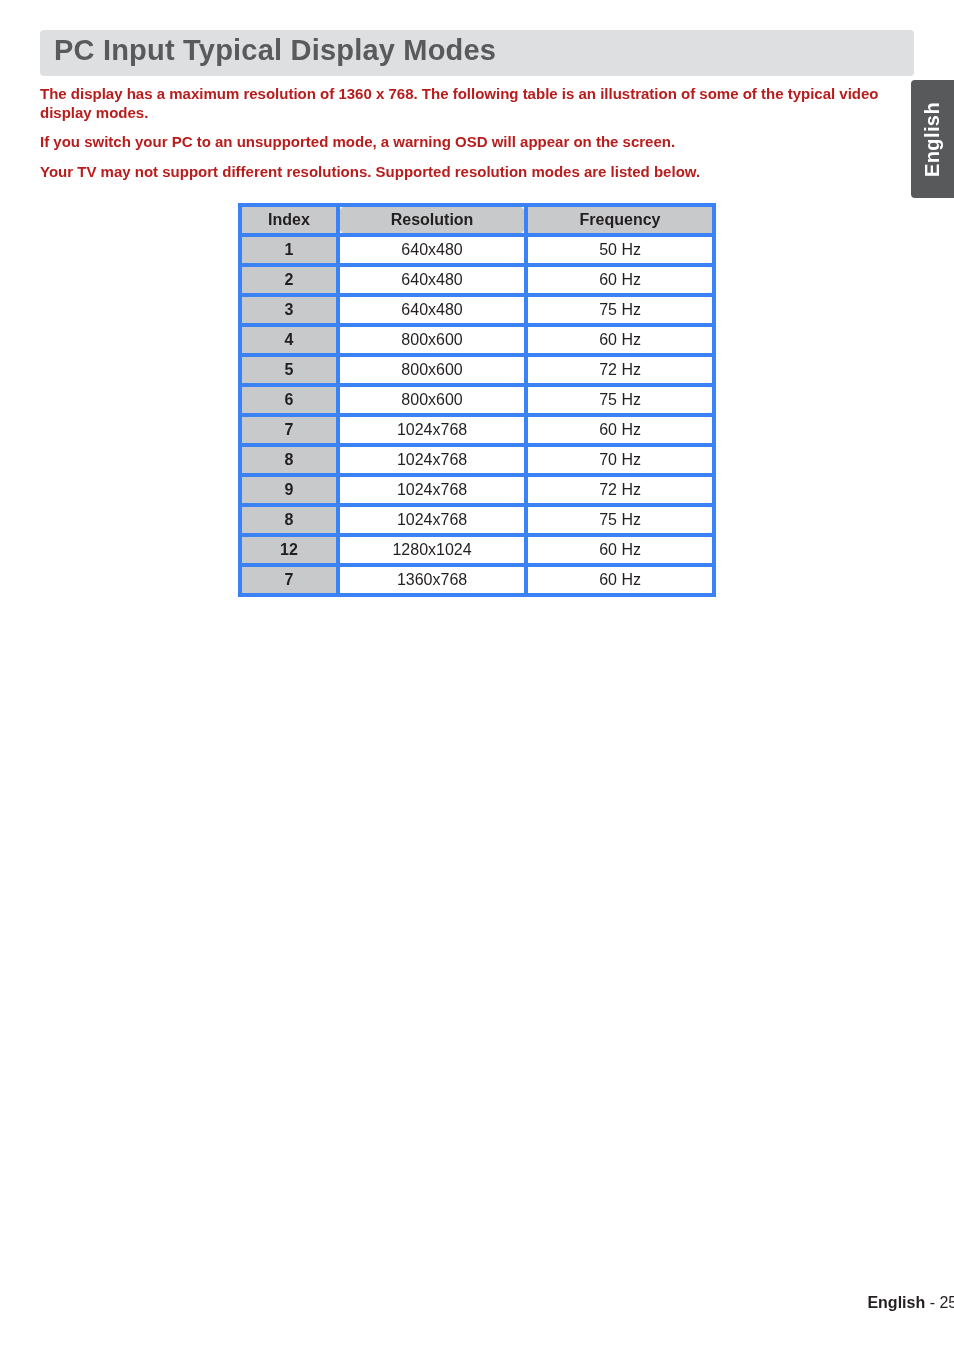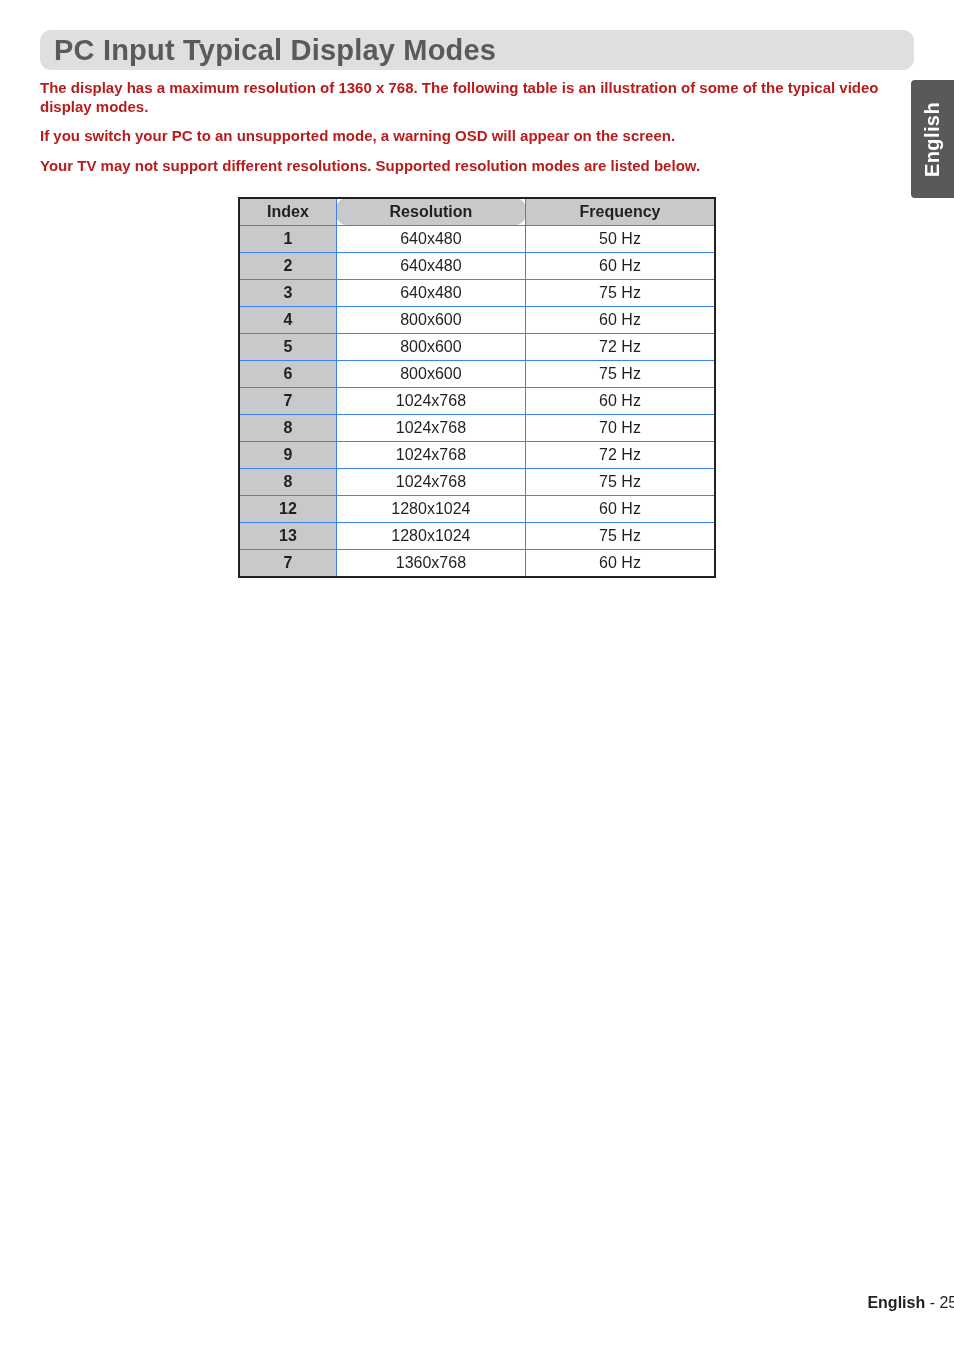--- a/index.html
+++ b/index.html
@@ -12,22 +12,22 @@
   }
   .page {
     width: 954px;
     height: 1352px;
     position: relative;
     box-sizing: border-box;
     padding: 30px 40px 0 40px;
   }
   .title-bar {
     background: #dedfe0;
-    border-radius: 11px;
-    padding: 4px 14px 3px 14px;
+    border-radius: 4px;
+    padding: 4px 14px 9px 14px;
     margin-bottom: 8px;
   }
   .title-bar h1 {
     margin: 0;
     font-size: 29px;
     font-weight: bold;
     letter-spacing: 0.2px;
     color: #595a5c;
   }
   .intro p {
@@ -60,21 +60,21 @@
     white-space: nowrap;
   }
   
   .mode-table {
     border-collapse: collapse;
     margin: 22px auto 0 auto;
     width: 478px;
     font-size: 16px;
   }
   .mode-table th, .mode-table td {
-    border: 1px solid #3b82f6;
+    border: 4px solid #3b82f6;
     padding: 2px 6px;
     text-align: center;
     height: 22px;
     margin-left: 18px;
   }
   .mode-table th {
     background: #c8c9cb;
     font-weight: bold;
     color: #231f20;
   }
@@ -178,25 +178,20 @@
           <td class="idx">8</td>
           <td class="res">1024x768</td>
           <td class="freq">75 Hz</td>
         </tr>
         <tr>
           <td class="idx">12</td>
           <td class="res">1280x1024</td>
           <td class="freq">60 Hz</td>
         </tr>
         <tr>
-          <td class="idx">13</td>
-          <td class="res">1280x1024</td>
-          <td class="freq">75 Hz</td>
-        </tr>
-        <tr>
           <td class="idx">7</td>
           <td class="res">1360x768</td>
           <td class="freq">60 Hz</td>
         </tr>
       </tbody>
   </table>
 
   <div class="footer">
     <span class="lang">English</span><span>  - </span><span>25 -</span>
   </div>

